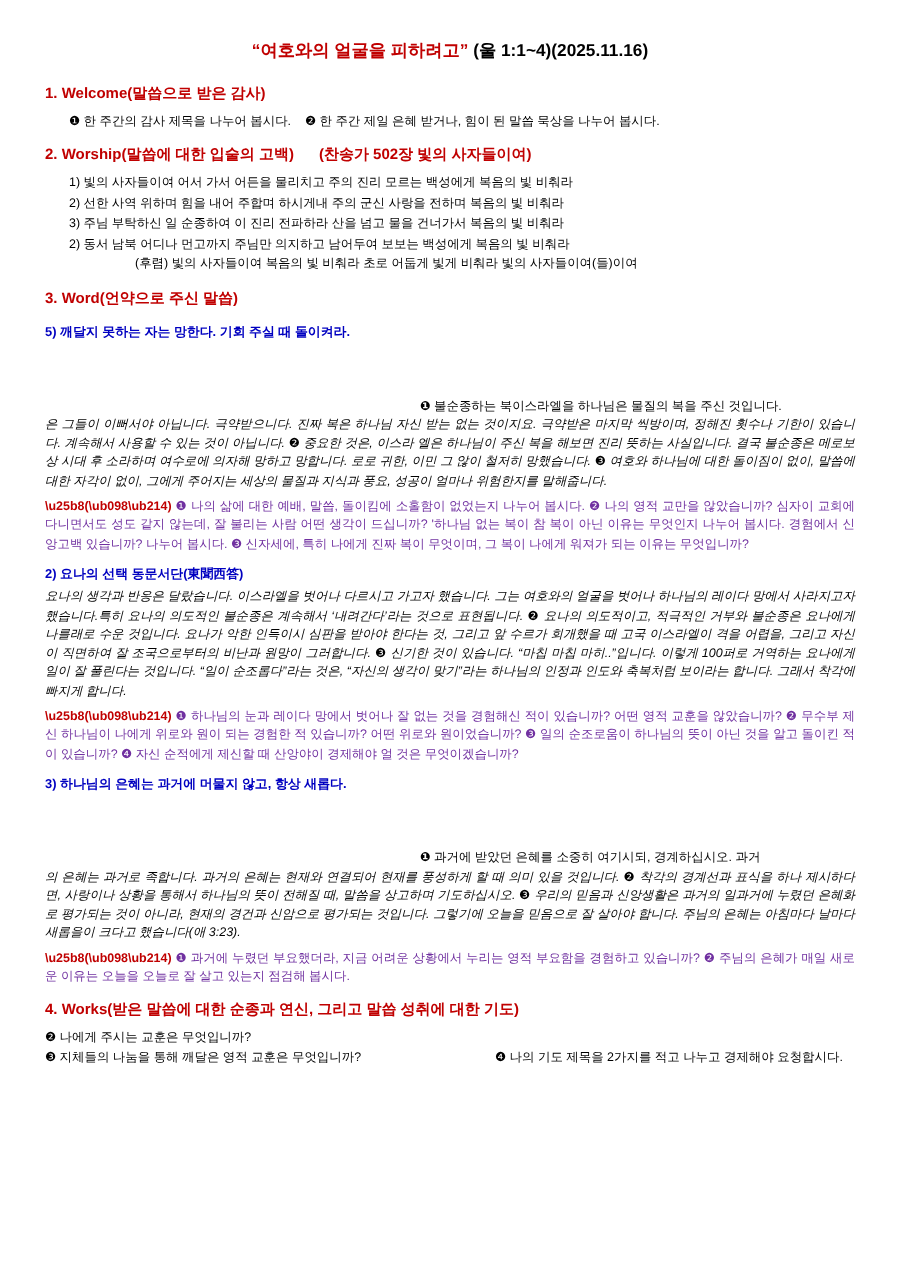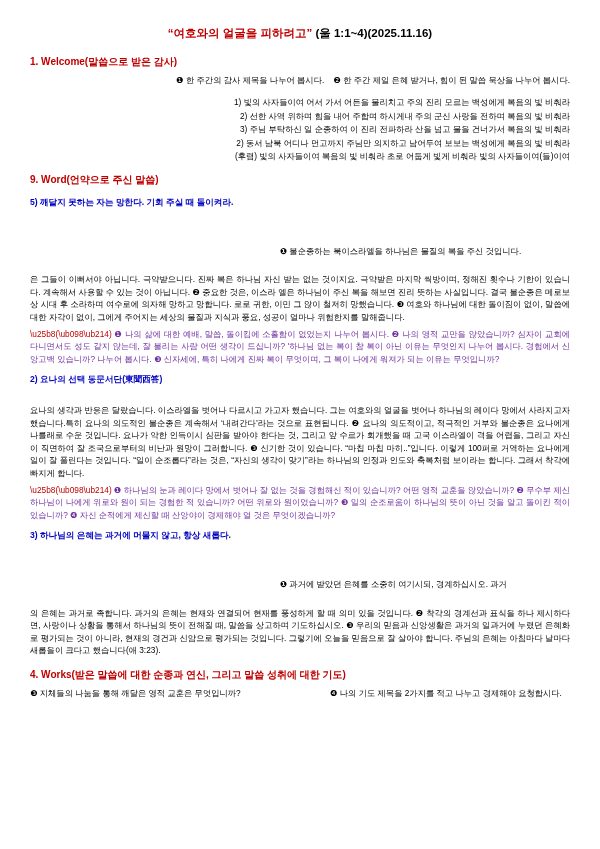--- a/index.html
+++ b/index.html
@@ -38,56 +38,56 @@
     margin: 0 0 5px 0;
   }
   .section-head .sub {
     font-weight: bold;
   }
   .line {
     font-size: 8.3px;
     line-height: 1.5;
     margin: 0 0 1px 0;
     color: #000000;
-    text-align: right;
   }
   .indent1 {
     padding-left: 16px;
   }
   .indent2 {
     padding-left: 26px;
   }
   .blockgap {
     height: 9px;
   }
   .smallgap {
     height: 5px;
   }
   .para {
     font-size: 8.3px;
     line-height: 1.52;
     text-align: justify;
-    margin: 16px 0 2px 0;
+    margin: 0 0 2px 0;
+    font-style: italic;
   }
   .subhead {
     font-size: 8.6px;
     font-weight: bold;
     color: #0000c0;
     margin: 0 0 2px 0;
   }
   .share {
     font-size: 8.3px;
     line-height: 1.5;
     color: #7030a0;
     text-align: justify;
     margin: 4px 0 0 0;
   }
   .share .mark {
     color: #c00000;
-    font-weight: normal;
+    font-weight: bold;
   }
   .worksline {
     font-size: 8.3px;
     line-height: 1.6;
     margin: 0;
   }
   .circ {
     font-weight: bold;
   }
   .tworow {
@@ -122,29 +122,34 @@
 
   <div class="section-head">1. Welcome(말씁으로 받은 감사)</div>
   <div class="line indent1">
     <span>❶ 한 주간의 감사 제목을 나누어 봅시다.</span>
     &nbsp;&nbsp;
     <span>❷ 한 주간 제일 은혜 받거나, 힘이 된 말씁 묵상을 나누어 봅시다.</span>
   </div>
 
   <div class="blockgap"></div>
 
+  <div class="section-head">
+    <span>2. Worship(말씁에 대한 입술의 고백)</span>
+    &nbsp;&nbsp;&nbsp;&nbsp;
+    <span class="sub">(찬송가 502장 빛의 사자들이여)</span>
+  </div>
   <div class="line indent1">1) 빛의 사자들이여 어서 가서 어든을 물리치고 주의 진리 모르는 백성에게 복음의 빛 비춰라</div>
   <div class="line indent1">2) 선한 사역 위하며 힘을 내어 주합며 하시게내 주의 군신 사랑을  전하며 복음의 빛 비춰라</div>
   <div class="line indent1">3) 주님 부탁하신 일 순종하여 이 진리 전파하라 산을 넘고 물을 건너가서 복음의 빛 비춰라</div>
   <div class="line indent1">2) 동서 남북 어디나 먼고까지 주님만 의지하고 남어두여 보보는  백성에게 복음의 빛 비춰라</div>
   <div class="line indent2" style="padding-left:60px">(후렴) 빛의 사자들이여 복음의 빛 비춰라 초로 어둡게 빛게 비춰라 빛의 사자들이여(들)이여</div>
 
   <div class="blockgap"></div>
 
-  <div class="section-head">9. Word(언약으로 주신 말씁)</div>
+  <div class="section-head">3. Word(언약으로 주신 말씁)</div>
 
   <div class="smallgap"></div>
 
   <div>
     <div class="tworow">
       <div>
         <div class="subhead">5) 깨달지 못하는 자는 망한다. 기회 주실 때 돌이켜라.</div>
       </div>
       <div>
         <div class="inline-wrap">
@@ -183,26 +188,33 @@
         <div class="subhead">3) 하나님의 은혜는 과거에 머물지 않고, 항상 새롭다.</div>
       </div>
       <div>
         <div class="inline-wrap">
           <span class="circ">❶</span>
           <span>과거에 받았던 은혜를 소중히 여기시되, 경계하십시오. 과거</span>
         </div>
       </div>
     </div>
     <div class="para">의 은혜는 과거로 족합니다. 과거의 은혜는 현재와 연결되어 현재를 풍성하게 할 때 의미 있을 것입니다. ❷ 착각의 경계선과 표식을 하나 제시하다면, 사랑이나 상황을 통해서 하나님의 뜻이 전해질 때, 말씀을 상고하며 기도하십시오. ❸ 우리의 믿음과 신앙생활은 과거의 일과거에 누렸던 은혜화로 평가되는 것이 아니라, 현재의 경건과 신암으로 평가되는 것입니다. 그렇기에 오늘을 믿음으로 잘 살아야 합니다. 주님의 은혜는 아침마다 날마다 새롭을이 크다고 했습니다(애 3:23).</div>
+    <div class="share">
+      <span class="mark">\u25b8(\ub098\ub214)</span>
+      <span>❶ 과거에 누렸던 부요했더라, 지금 어려운 상황에서 누리는 영적 부요함을 경험하고 있습니까? ❷ 주님의 은혜가 매일 새로운 이유는 오늘을 오늘로 잘 살고 있는지 점검해 봅시다.</span>
+    </div>
   </div>
 
   <div class="blockgap"></div>
 
   <div class="section-head">4. Works(받은 말씁에 대한 순종과 연신, 그리고 말씁 성취에 대한 기도)</div>
   <div class="tworow">
+    <div>
+      <div class="worksline">❷ 나에게 주시는 교훈은 무엇입니까?</div>
+    </div>
   </div>
   <div class="tworow">
     <div style="flex:0 0 300px">
       <div class="worksline">❸ 지체들의 나눔을 통해 깨달은 영적 교훈은 무엇입니까?</div>
     </div>
     <div>
       <div class="worksline">❹ 나의 기도 제목을 2가지를 적고 나누고 경제해야 요청합시다.</div>
     </div>
   </div>
 

